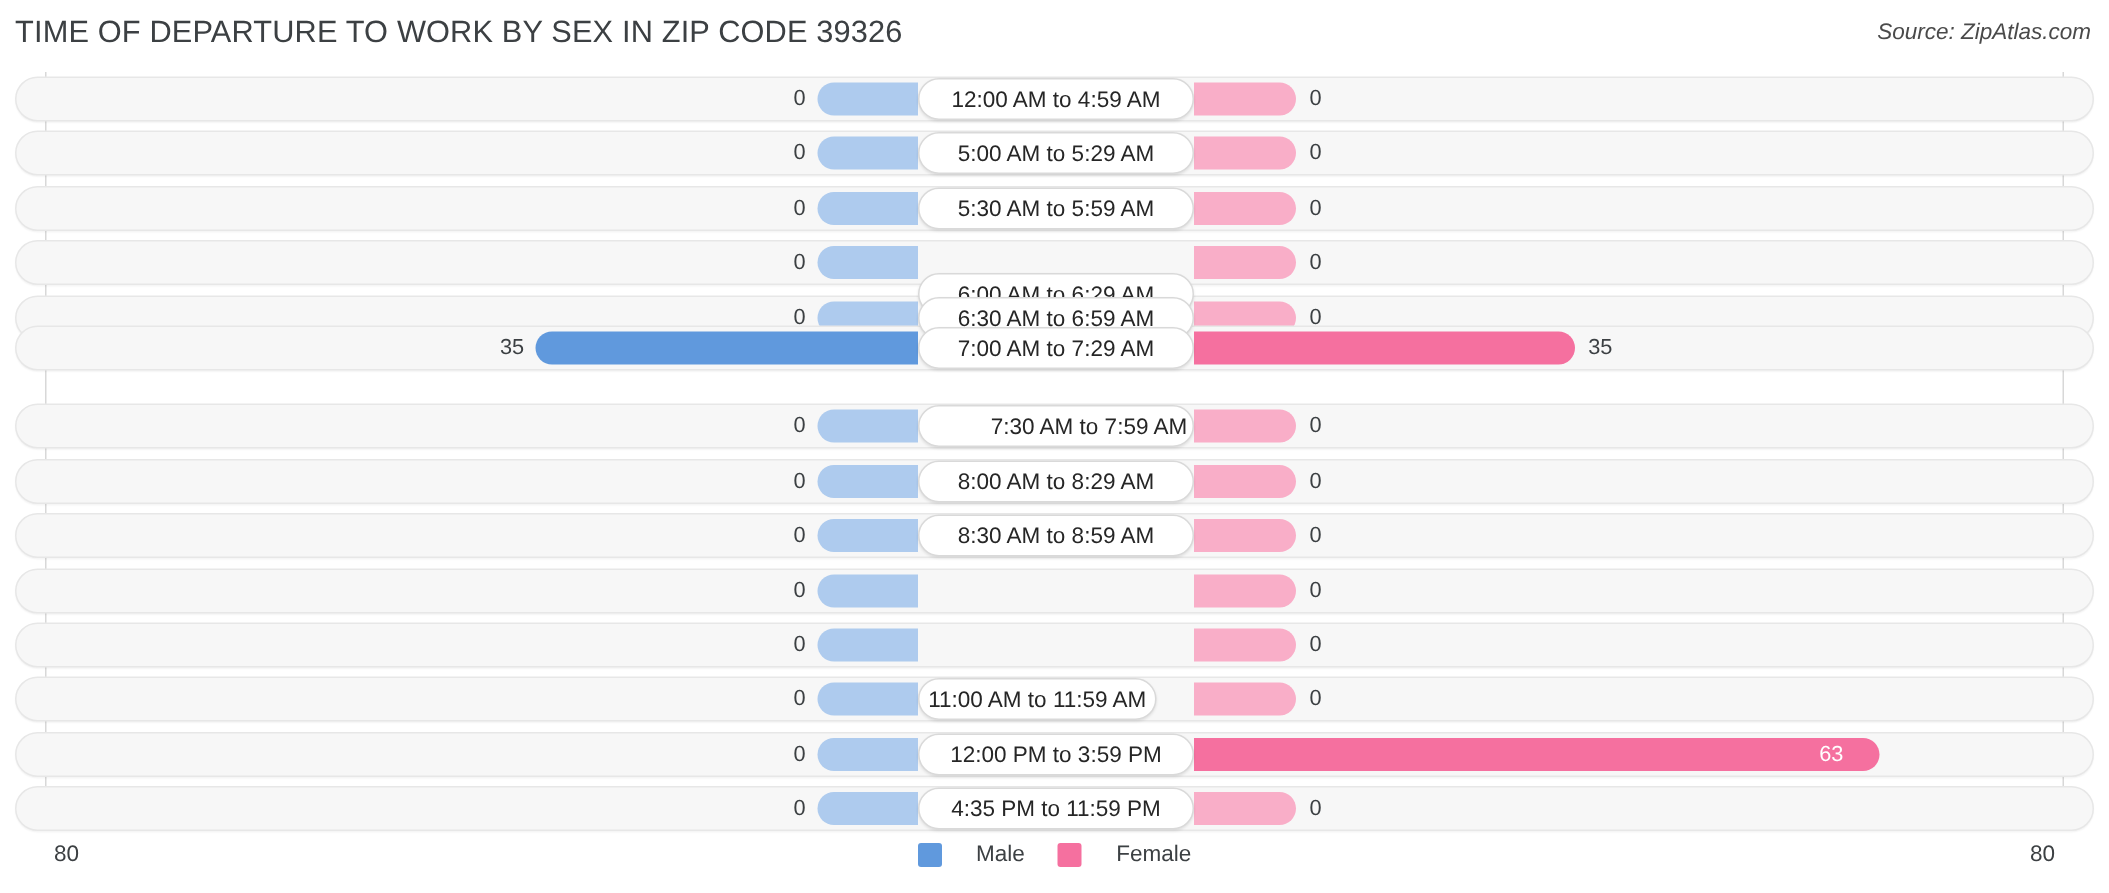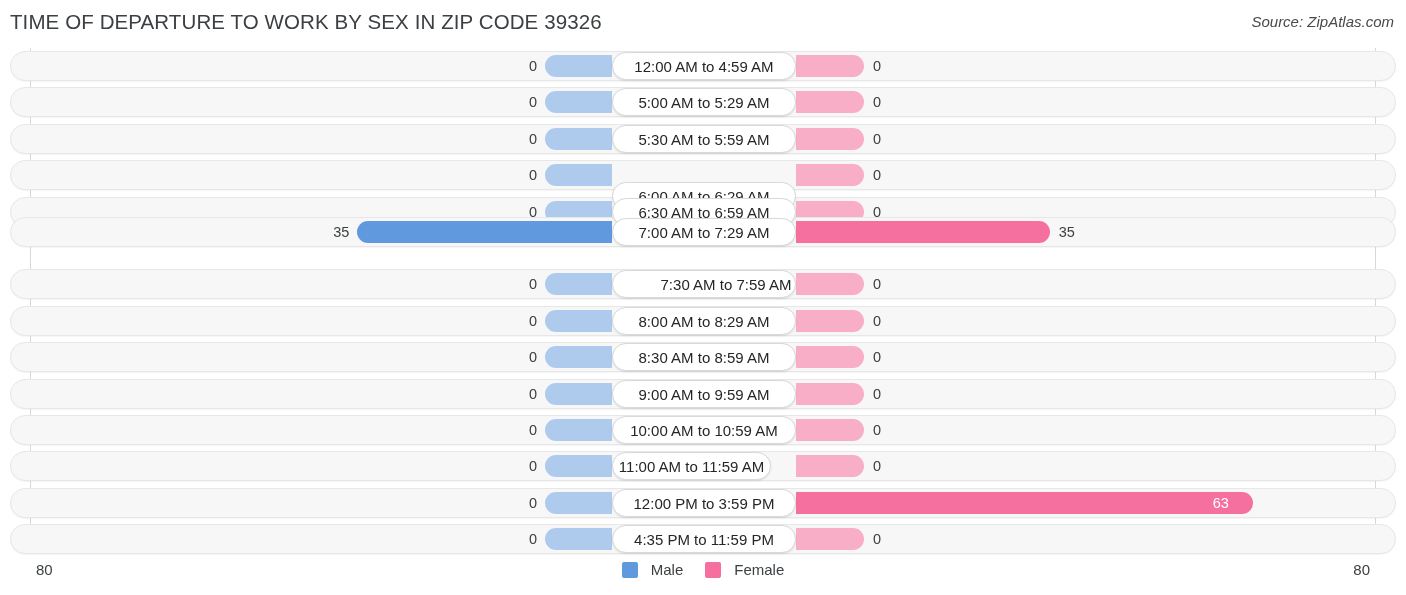--- a/index.html
+++ b/index.html
@@ -165,21 +165,21 @@
     top: 8px;
     width: 1406px;
     display: flex;
     justify-content: center;
     align-items: center;
     gap: 22px;
   }
   .legend-item {
     display: flex;
     align-items: center;
-    gap: 13px;
+    gap: 23px;
     justify-content: flex-end;
   }
   .legend-swatch {
     width: 16px;
     height: 16px;
     border-radius: 2px;
     display: inline-block;
   }
   .legend-label {
     font-size: 15px;
@@ -270,29 +270,27 @@
         <div class="bar female zero" style="left: 786px; width: 68px;"></div>
         <div class="val female-val" style="left: 863px;">0</div>
         <div class="pill" style="left: 602px; width: 184px;">8:30 AM to 8:59 AM</div>
       </div>
       <div class="row" style="top: 330.6px;">
         <div class="track"></div>
         <div class="bar male zero" style="left: 535px; width: 67px;"></div>
         <div class="val male-val" style="right: 859px;">0</div>
         <div class="bar female zero" style="left: 786px; width: 68px;"></div>
         <div class="val female-val" style="left: 863px;">0</div>
-        <div class="pill" style="left: 602px; width: 184px;">9:00 AM to 9:59 AM</div>
       </div>
       <div class="row" style="top: 367px;">
         <div class="track"></div>
         <div class="bar male zero" style="left: 535px; width: 67px;"></div>
         <div class="val male-val" style="right: 859px;">0</div>
         <div class="bar female zero" style="left: 786px; width: 68px;"></div>
         <div class="val female-val" style="left: 863px;">0</div>
-        <div class="pill" style="left: 602px; width: 184px;">10:00 AM to 10:59 AM</div>
       </div>
       <div class="row" style="top: 403.4px;">
         <div class="track"></div>
         <div class="bar male zero" style="left: 535px; width: 67px;"></div>
         <div class="val male-val" style="right: 859px;">0</div>
         <div class="bar female zero" style="left: 786px; width: 68px;"></div>
         <div class="val female-val" style="left: 863px;">0</div>
         <div class="pill" style="left: 602px; width: 159px;">11:00 AM to 11:59 AM</div>
       </div>
       <div class="row" style="top: 439.8px;">

